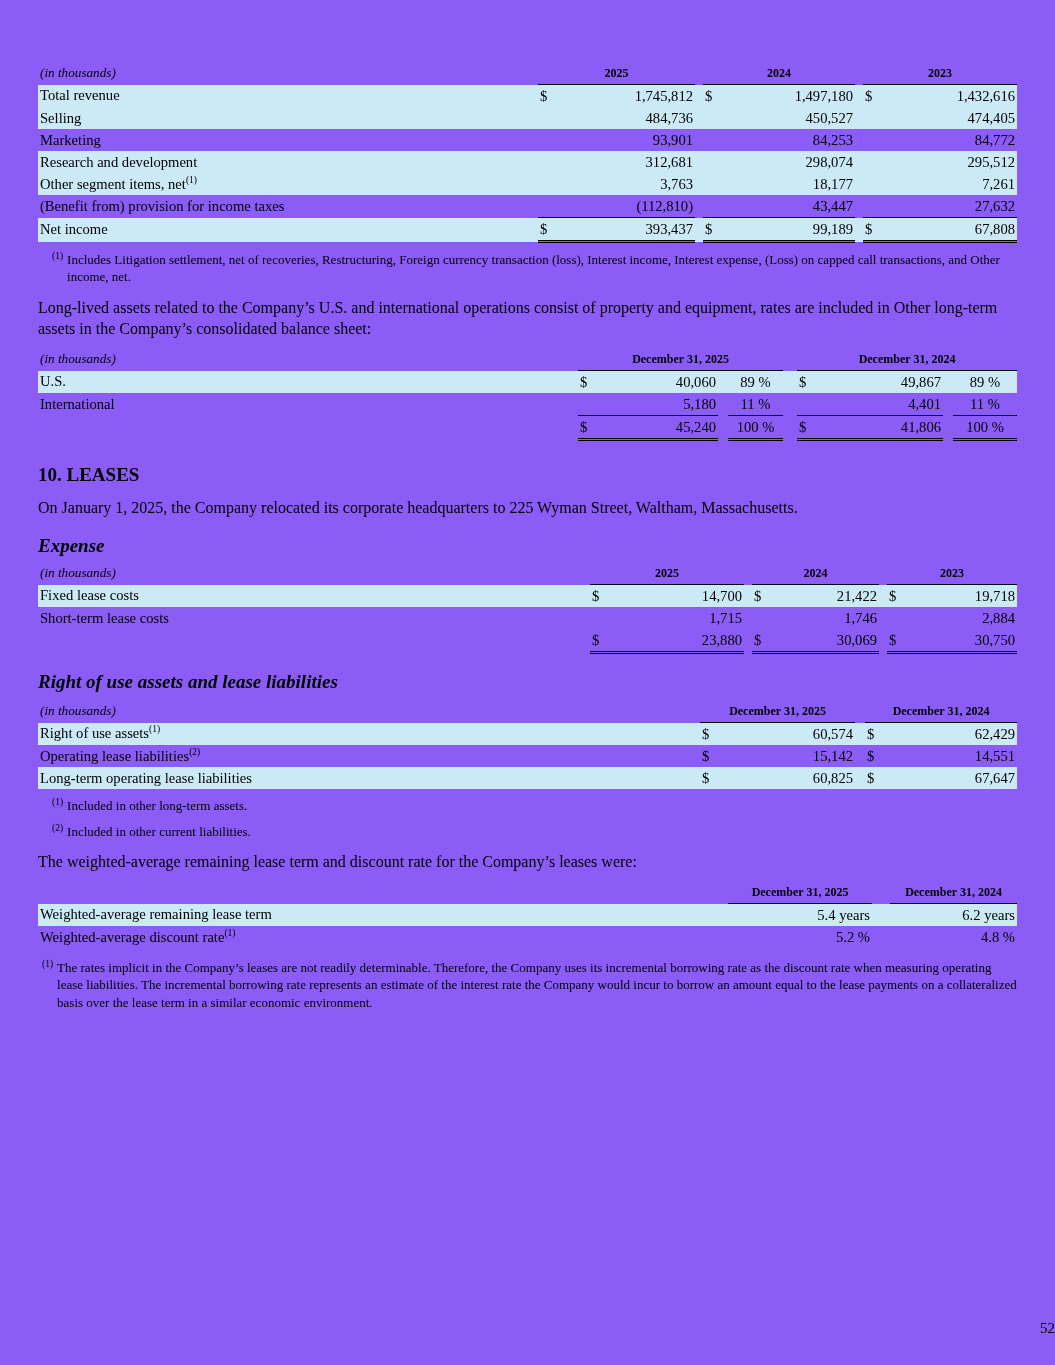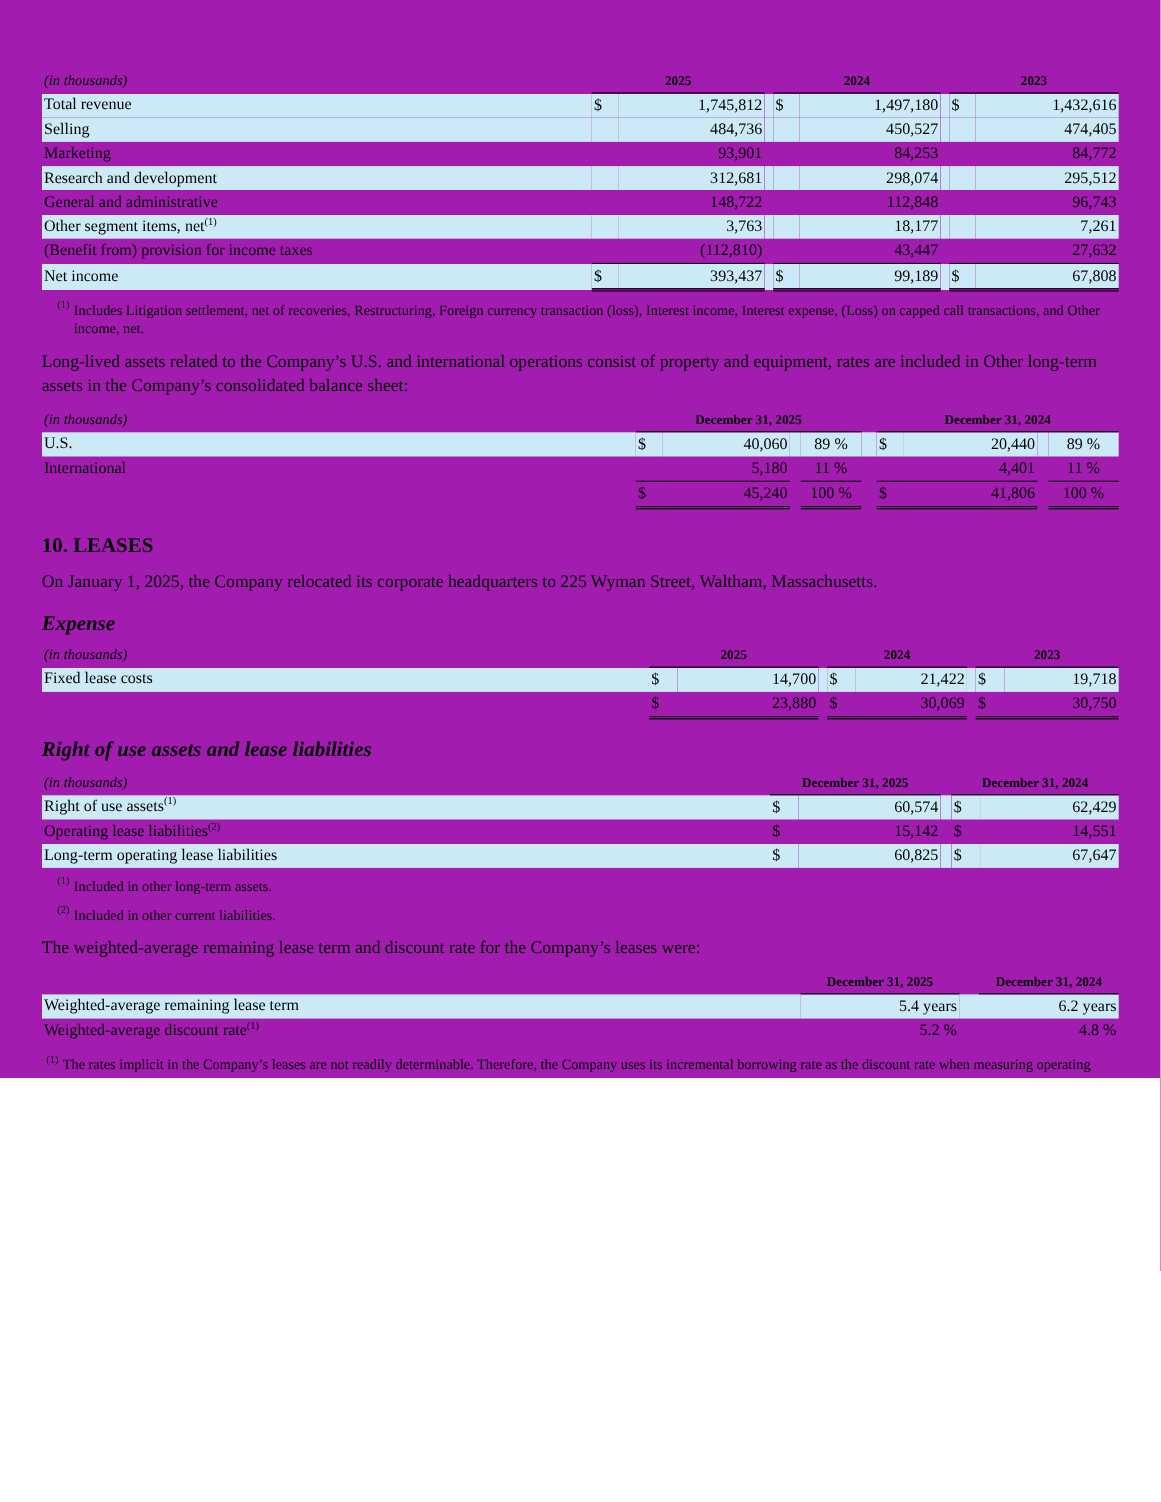--- a/index.html
+++ b/index.html
@@ -1,17 +1,17 @@
 <!DOCTYPE html>
 <html style="--hl: #cce9f6;"><head>
 <meta charset="utf-8">
 <style>
   :root{ --hl:#cce9f6; }
   html,body{margin:0;padding:0;background:#fff;}
-  .page{position:relative;width:1055px;height:980px;background:#a21caf;overflow:hidden;
+  .page{position:relative;width:1055px;height:1365px;background:#8b5cf6;overflow:hidden;
         font-family:"Liberation Serif","DejaVu Serif",serif;color:#000;}
   .content{position:absolute;left:38px;top:62px;width:979px;}
 
   table.fin{border-collapse:collapse;table-layout:fixed;font-size:14.6px;}
   .fin td{height:22px;padding:0 2px;vertical-align:middle;white-space:nowrap;overflow:hidden;}
   .cap{font-style:italic;font-size:13.2px;vertical-align:bottom;padding-bottom:3px;}
   .yr{font-weight:bold;text-align:center;border-bottom:1.5px solid #000;vertical-align:bottom;padding-bottom:2px;font-size:12px;}
   .lbl{text-align:left;padding-left:4px;}
   .ind{padding-left:62px;}
   .d{text-align:left;padding-left:6px;}
@@ -30,21 +30,21 @@
   .fn .mk2{font-size:9.5px;position:relative;top:-1px;margin-right:4px;flex:0 0 auto;}
   .fn .tx{flex:1;}
   .fn.tight{margin-left:4px;margin-top:11px;}
 
   .t1{margin-top:0;}
   .t2{margin-top:3px;}
   .t3{margin-top:5px;}
   .t4{margin-top:7px;}
   .t5{margin-top:7px;}
 
-  .pageno{position:absolute;top:1320px;left:0;width:100%;text-align:left;font-size:15px;}
+  .pageno{position:absolute;top:1320px;left:0;width:100%;text-align:right;font-size:15px;}
 </style>
 </head>
 <body>
 
 <div class="page">
 <div class="content">
 
   <table class="fin t1">
     <colgroup>
           <col style="width:500px">
@@ -102,31 +102,20 @@
     <tr class="hl">
       <td class="lbl">Research and development</td>
       <td class="d"></td>
             <td class="v">312,681</td>
             <td></td>
       <td class="d"></td>
             <td class="v">298,074</td>
             <td></td>
       <td class="d"></td>
             <td class="v">295,512</td>
-    </tr>
-    <tr>
-      <td class="lbl">General and administrative</td>
-      <td class="d"></td>
-            <td class="v">148,722</td>
-            <td></td>
-      <td class="d"></td>
-            <td class="v">112,848</td>
-            <td></td>
-      <td class="d"></td>
-            <td class="v">96,743</td>
     </tr>
     <tr class="hl">
       <td class="lbl"><span>Other segment items, net</span><sup class="mk">(1)</sup></td>
       <td class="d"></td>
             <td class="v">3,763</td>
             <td></td>
       <td class="d"></td>
             <td class="v">18,177</td>
             <td></td>
       <td class="d"></td>
@@ -185,21 +174,21 @@
       <td class="yr" colspan="4">December 31, 2024</td>
     </tr>
     <tr class="hl">
       <td class="lbl">U.S.</td>
       <td class="d">$</td>
             <td class="v">40,060</td>
             <td></td>
             <td class="pct">89 %</td>
       <td></td>
       <td class="d">$</td>
-            <td class="v">20,440</td>
+            <td class="v">49,867</td>
             <td></td>
             <td class="pct">89 %</td>
     </tr>
     <tr>
       <td class="lbl">International</td>
       <td class="d u1"></td>
             <td class="v u1">5,180</td>
             <td></td>
             <td class="pct u1">11 %</td>
       <td></td>
@@ -251,20 +240,31 @@
     <tr class="hl">
       <td class="lbl">Fixed lease costs</td>
       <td class="d">$</td>
             <td class="v">14,700</td>
             <td></td>
       <td class="d">$</td>
             <td class="v">21,422</td>
             <td></td>
       <td class="d">$</td>
             <td class="v">19,718</td>
+    </tr>
+    <tr>
+      <td class="lbl">Short-term lease costs</td>
+      <td class="d"></td>
+            <td class="v">1,715</td>
+            <td></td>
+      <td class="d"></td>
+            <td class="v">1,746</td>
+            <td></td>
+      <td class="d"></td>
+            <td class="v">2,884</td>
     </tr>
     <tr>
       <td class="lbl"></td>
       <td class="d u2">$</td>
             <td class="v u2">23,880</td>
             <td></td>
       <td class="d u2">$</td>
             <td class="v u2">30,069</td>
             <td></td>
       <td class="d u2">$</td>

